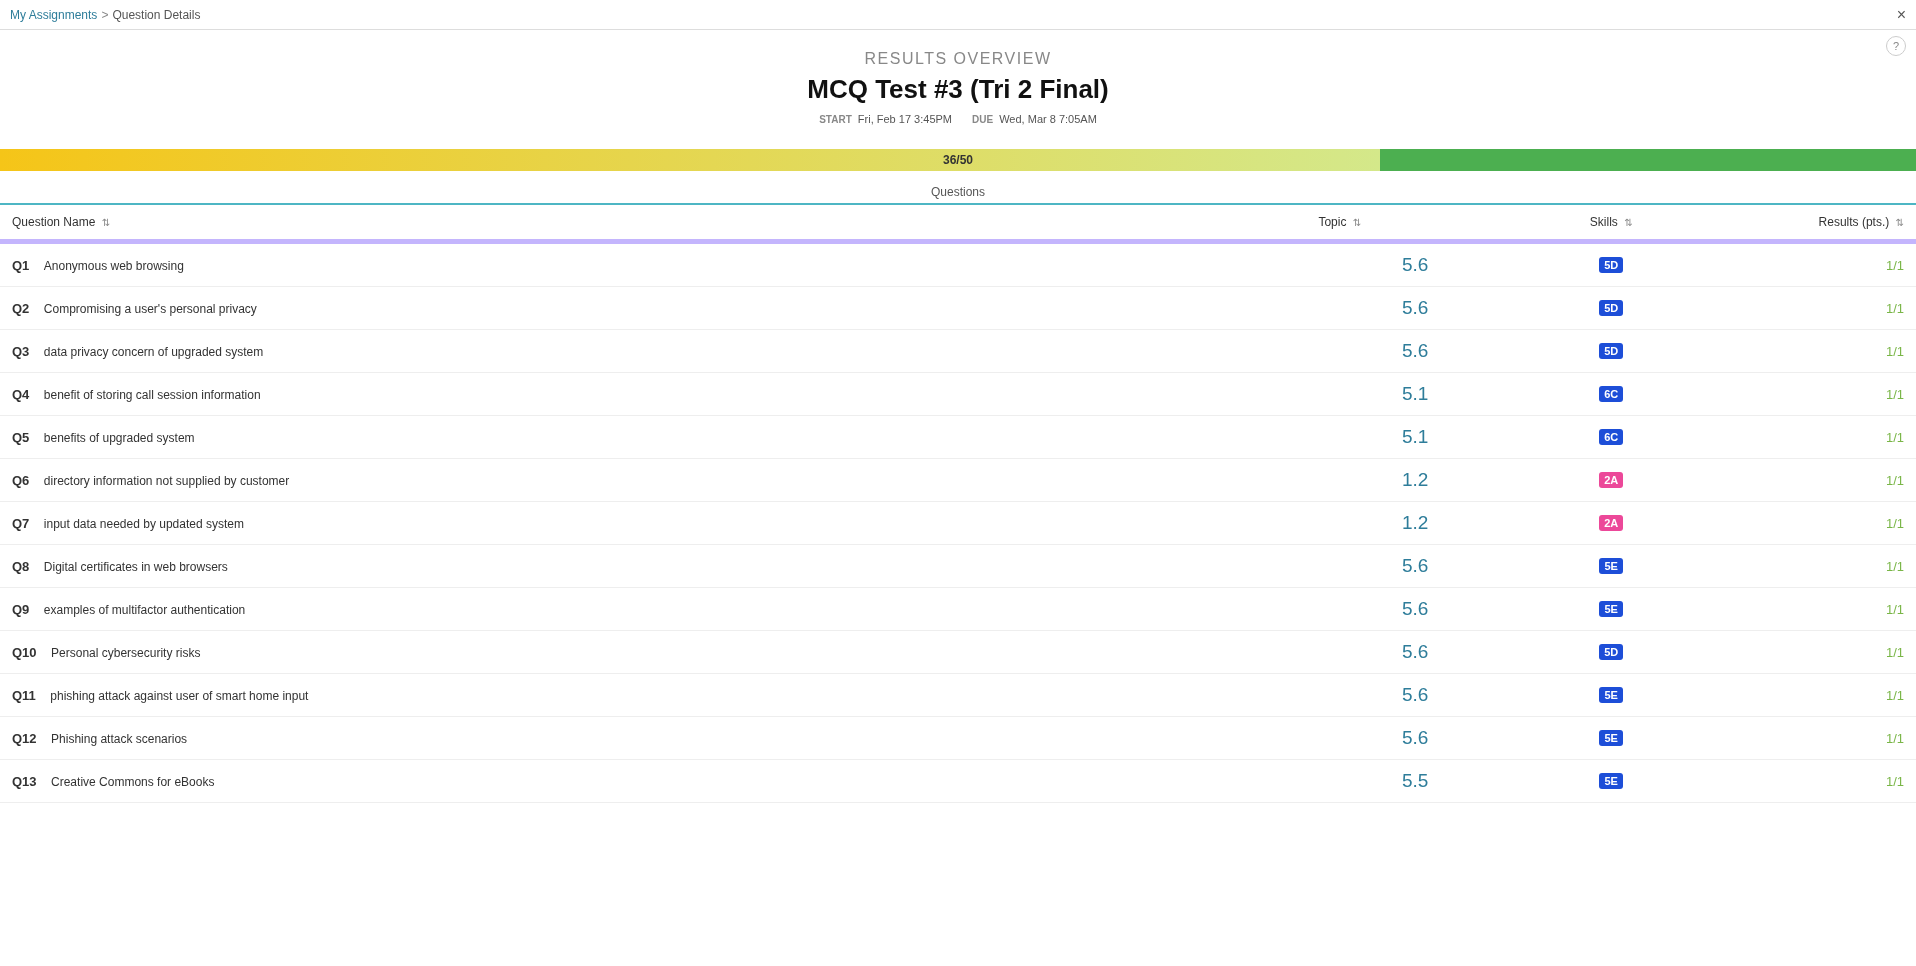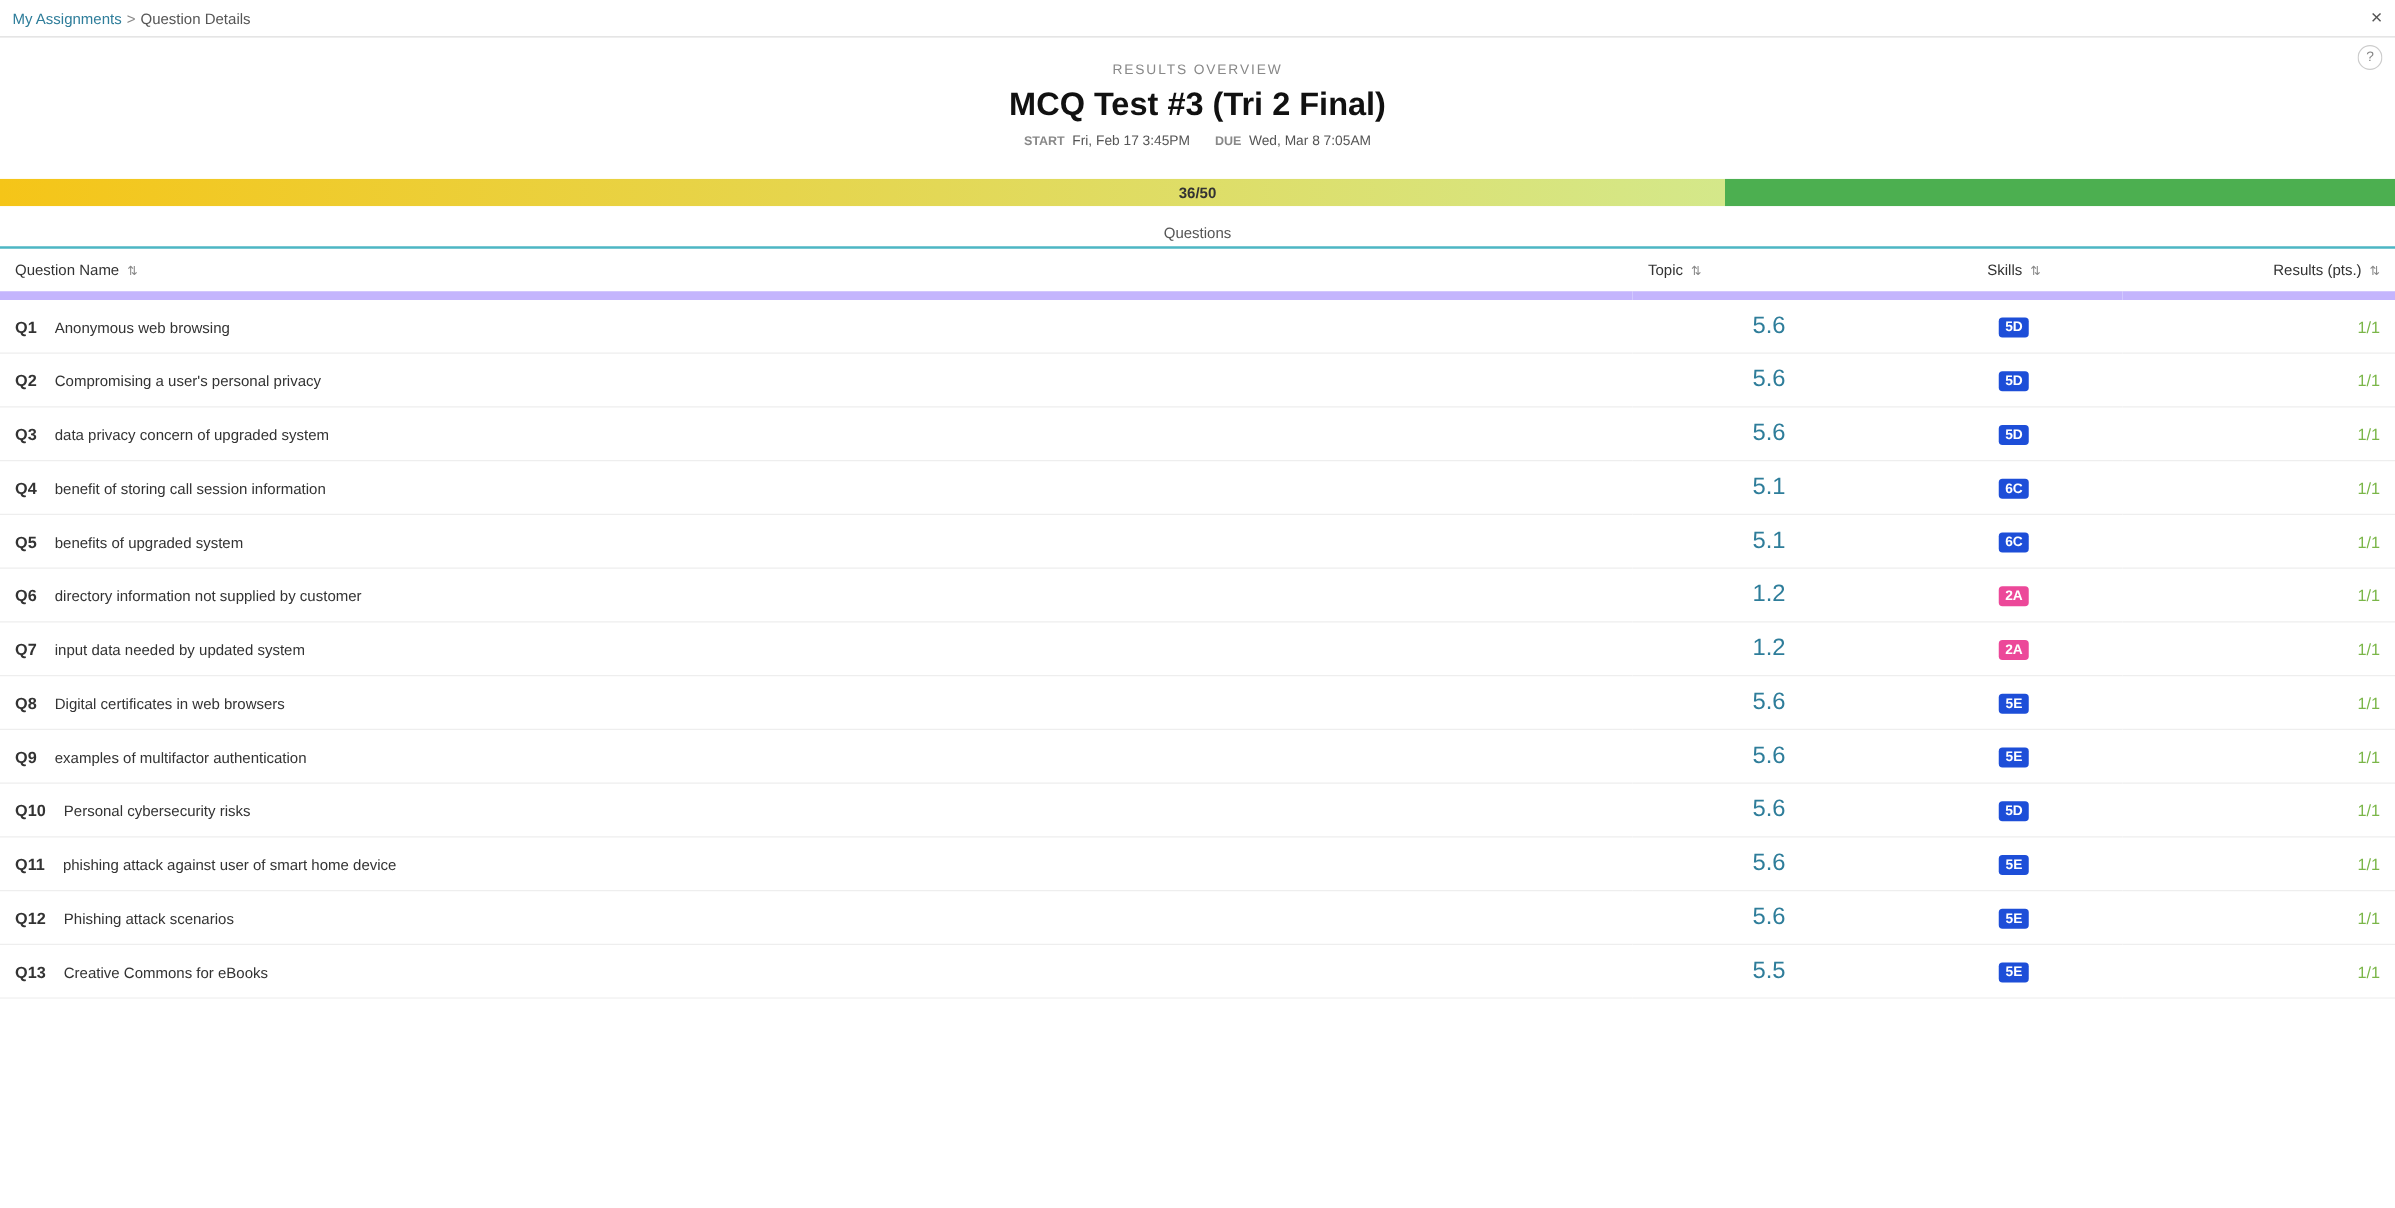--- a/index.html
+++ b/index.html
@@ -52,21 +52,21 @@
       justify-content: center;
       font-size: 11px;
     }
 
     
     .header-section {
       text-align: center;
       padding: 20px 0 10px;
     }
     .results-overview-label {
-      font-size: 11px;
+      font-size: 16px;
       color: #888;
       letter-spacing: 1.5px;
       text-transform: uppercase;
       margin-bottom: 6px;
     }
     .test-title {
       font-size: 26px;
       font-weight: bold;
       color: #111;
       margin-bottom: 8px;
@@ -127,21 +127,21 @@
       padding: 8px 0 4px;
       border-bottom: 2px solid #4db6c4;
     }
 
     
     .questions-table {
       width: 100%;
       border-collapse: collapse;
     }
     .questions-table thead tr {
-      border-bottom: 7px solid #c4b5fd;
+      border-bottom: 5px solid #c4b5fd;
       margin-left: 12px;
     }
     .questions-table thead th {
       padding: 10px 12px;
       text-align: left;
       font-size: 12px;
       color: #333;
       font-weight: normal;
       white-space: nowrap;
     }
@@ -385,21 +385,21 @@
     <td class="q-topic">5.6</td>
     <td class="q-skill">
       <span class="skill-badge skill-teal">5D</span>
     </td>
     <td class="q-result">1/1</td>
   </tr>
         <tr>
     <td>
       <span class="q-num">Q11</span>
       &nbsp;&nbsp;
-      <span class="q-name">phishing attack against user of smart home device</span>
+      <span class="q-name">phishing attack against user of smart home input</span>
     </td>
     <td class="q-topic">5.6</td>
     <td class="q-skill">
       <span class="skill-badge skill-teal">5E</span>
     </td>
     <td class="q-result">1/1</td>
   </tr>
         <tr>
     <td>
       <span class="q-num">Q12</span>

